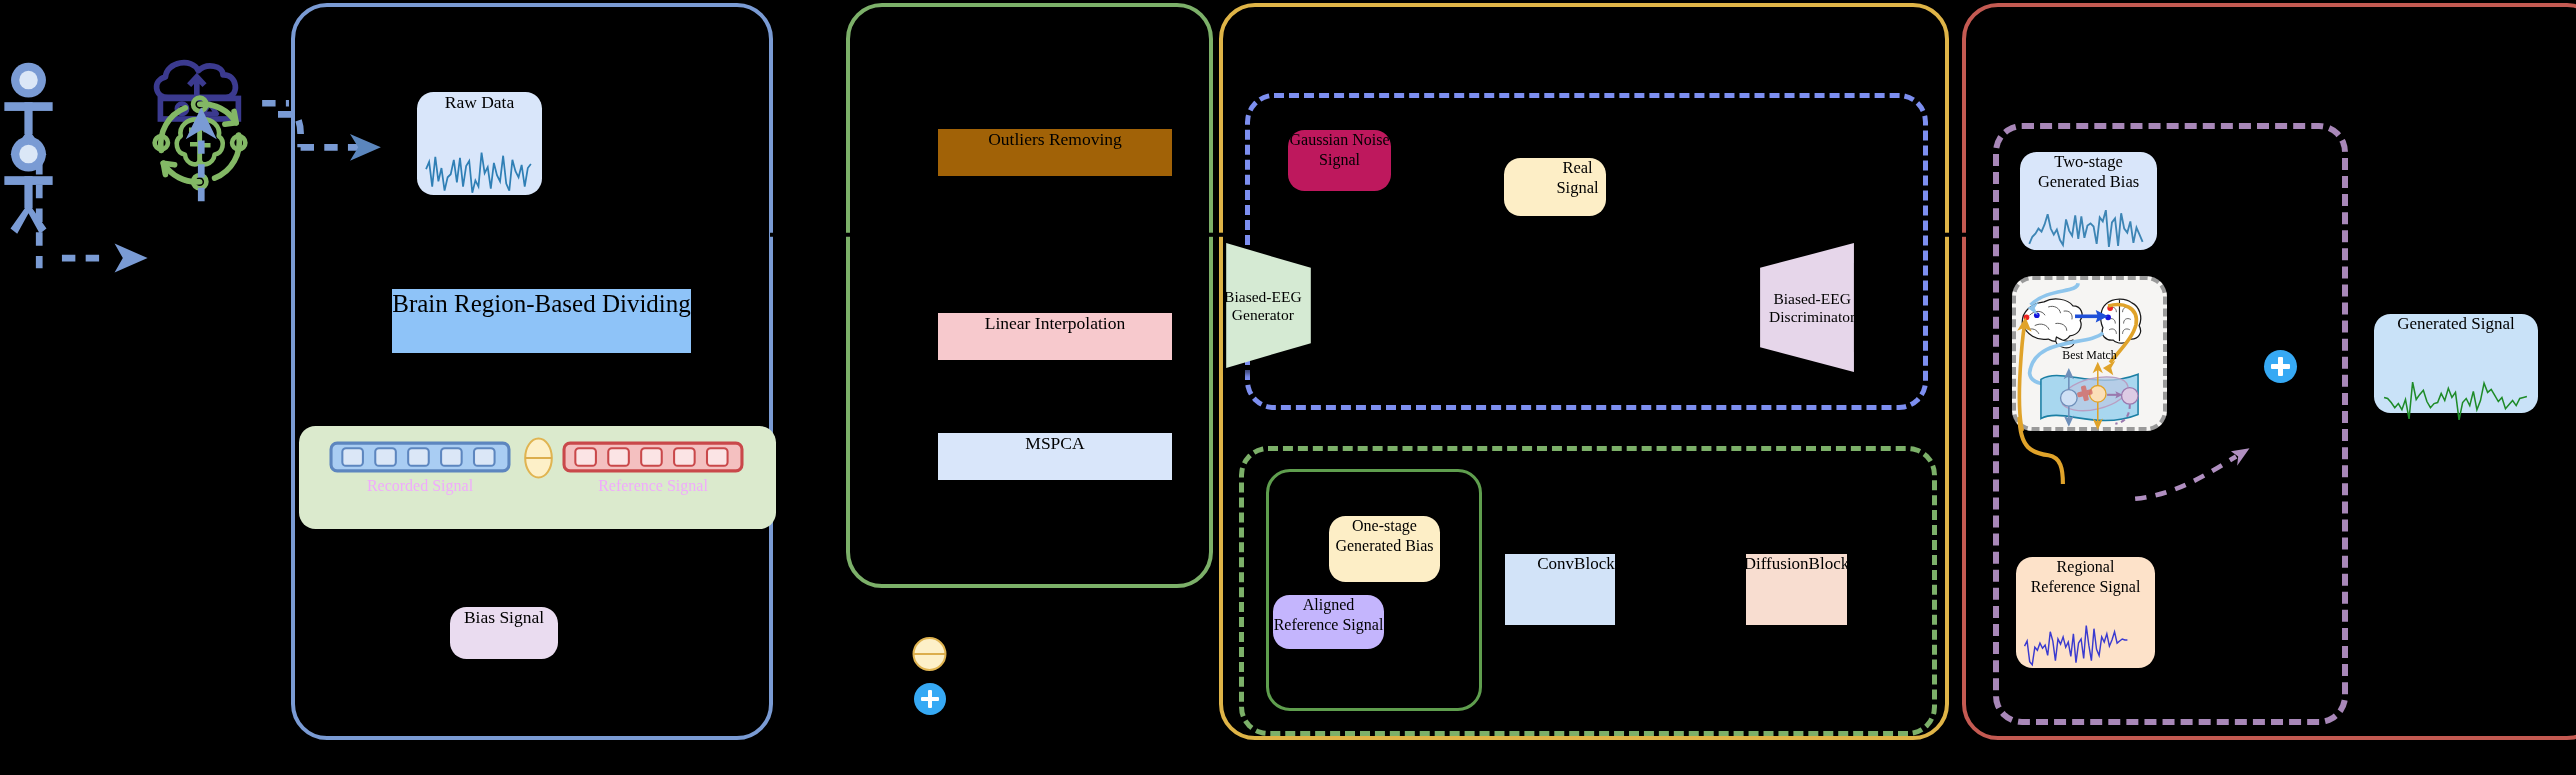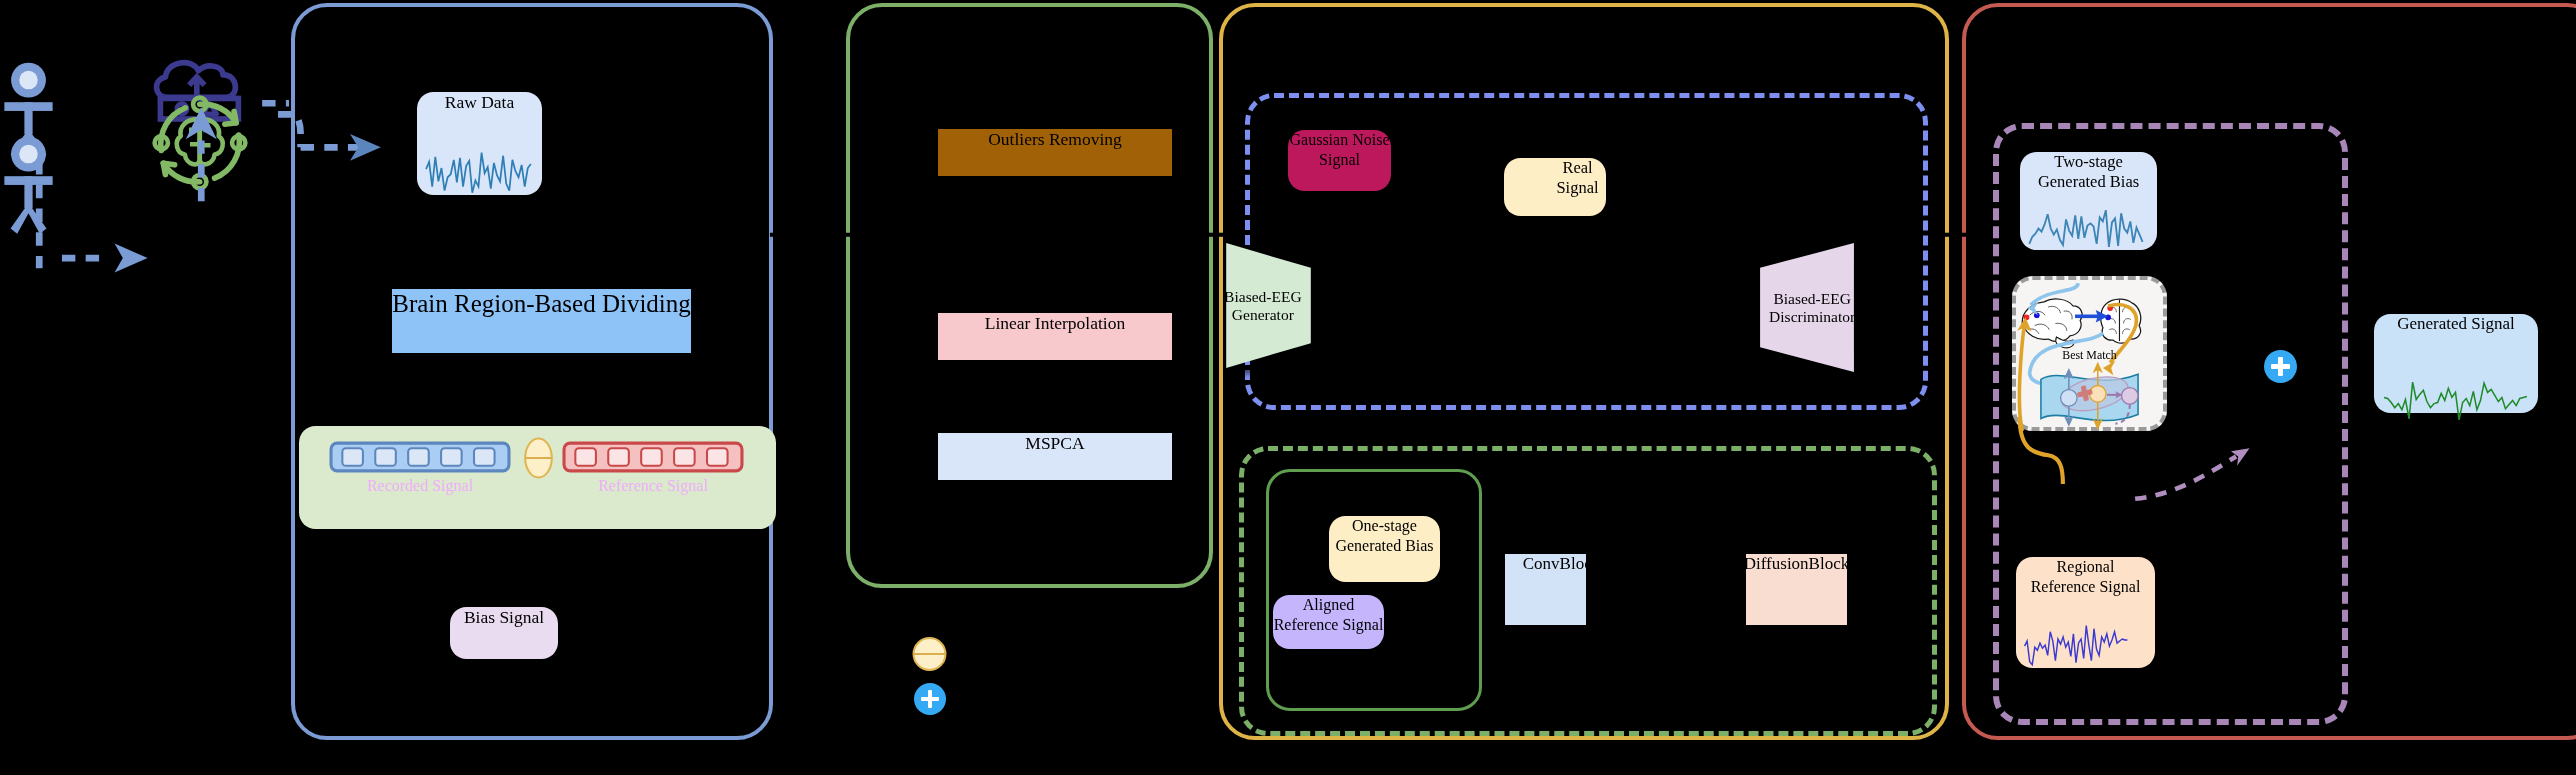--- a/index.html
+++ b/index.html
@@ -235,21 +235,21 @@
   <div class="box round-lg" style="left:1329px;top:488px;width:111px;height:66px;background:#fdeec6;font-size:16px;margin-top:28px;">
     <span class="lbl">One-stage
 Generated Bias</span>
   </div>
 
   <div class="box round-lg" style="left:1273px;top:595px;width:111px;height:54px;background:#c4b5fd;font-size:16px;">
     <span class="lbl">Aligned
 Reference Signal</span>
   </div>
 
-  <div class="box rect" style="left:1505px;top:554px;width:81px;height:71px;background:#d2e3f8;font-size:17px;padding-left:32px;">
+  <div class="box rect" style="left:1505px;top:554px;width:110px;height:71px;background:#d2e3f8;font-size:17px;padding-left:32px;">
     <span class="lbl">ConvBlock</span>
   </div>
 
   <div class="box rect" style="left:1746px;top:554px;width:101px;height:71px;background:#f8ddd0;font-size:17px;">
     <span class="lbl">DiffusionBlock</span>
   </div>
 
   <div class="panel p4" style="left:1962px;top:3.1px;width:641px;height:737px;"></div>
 
   <div class="dashbox dash-purple" style="left:1993px;top:123px;width:355px;height:602px;"></div>

